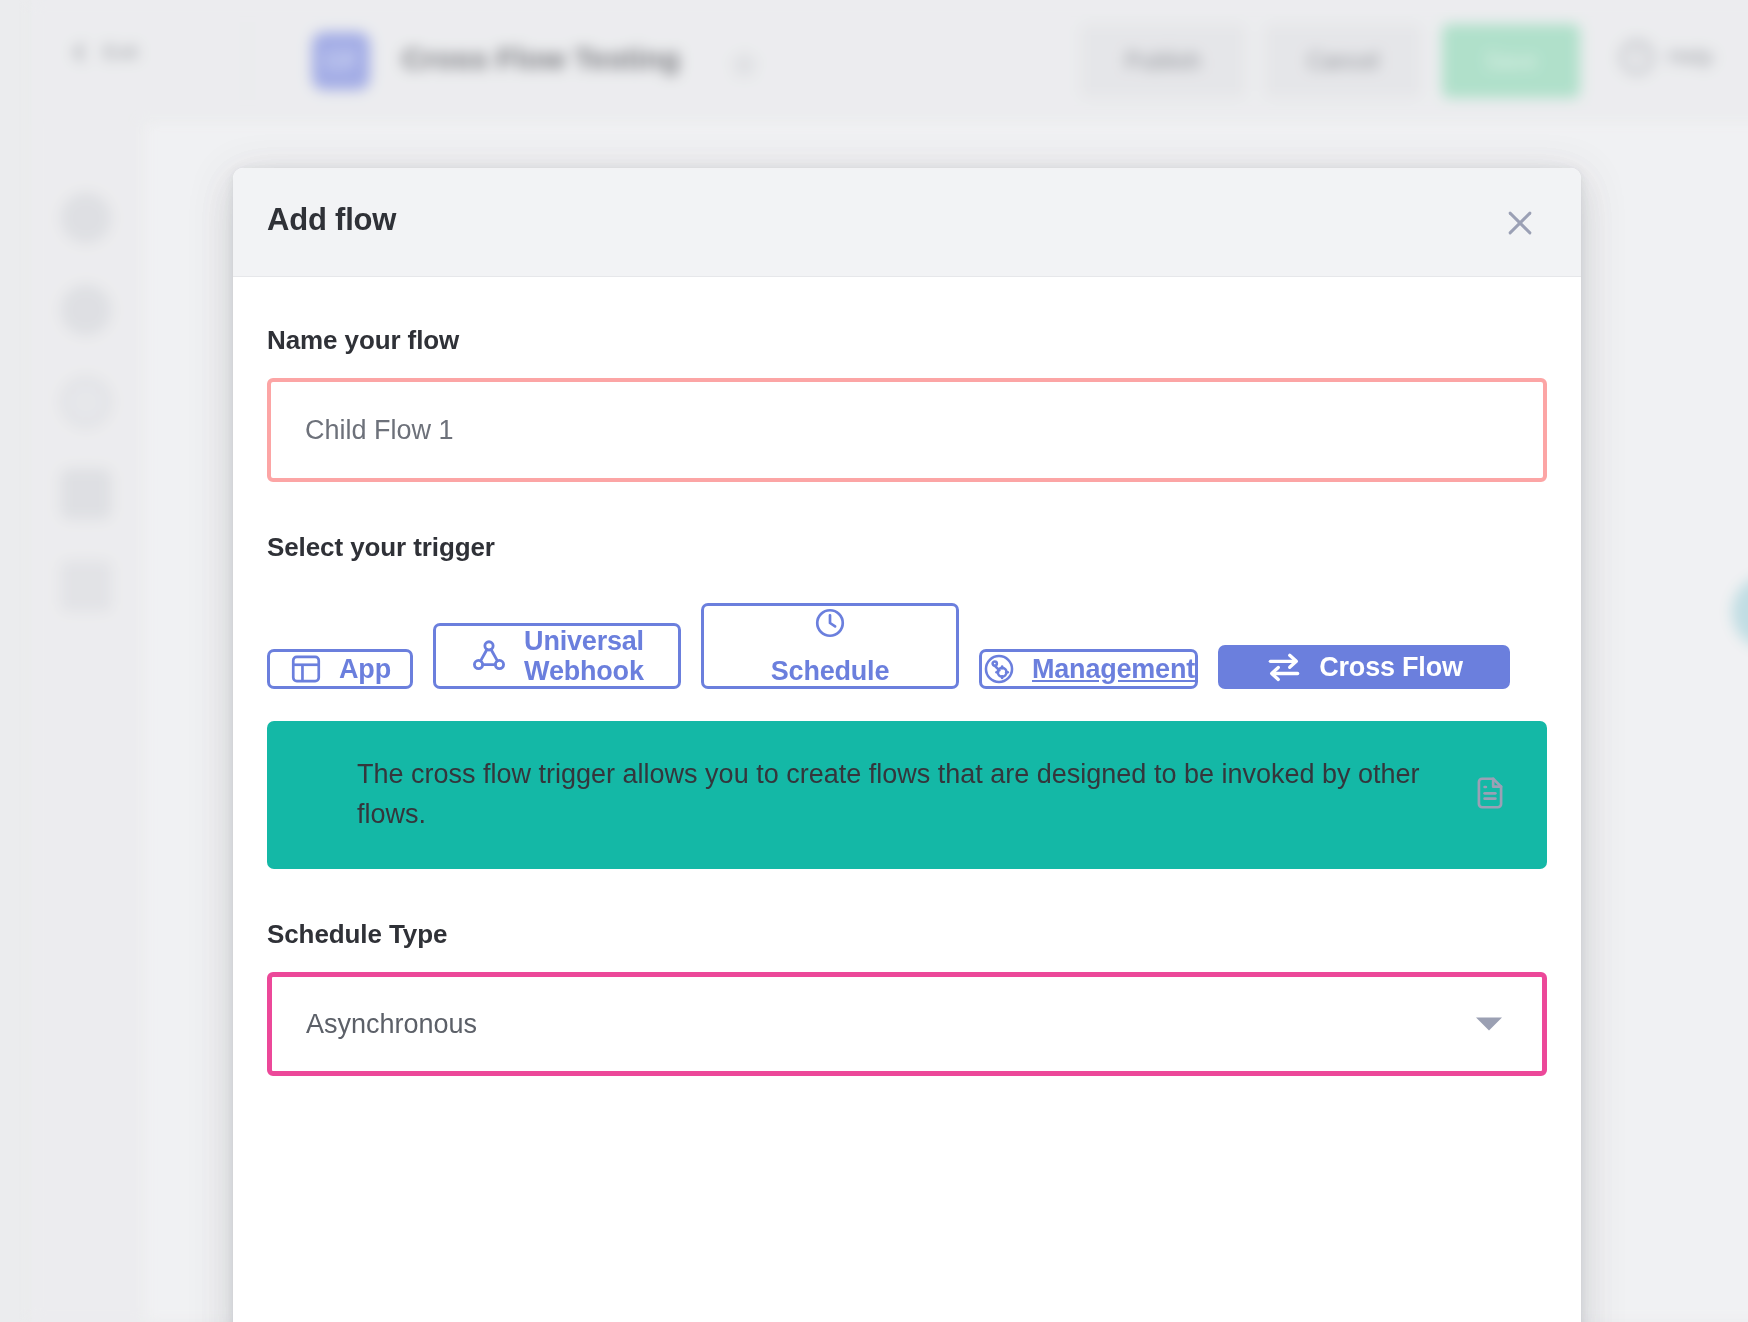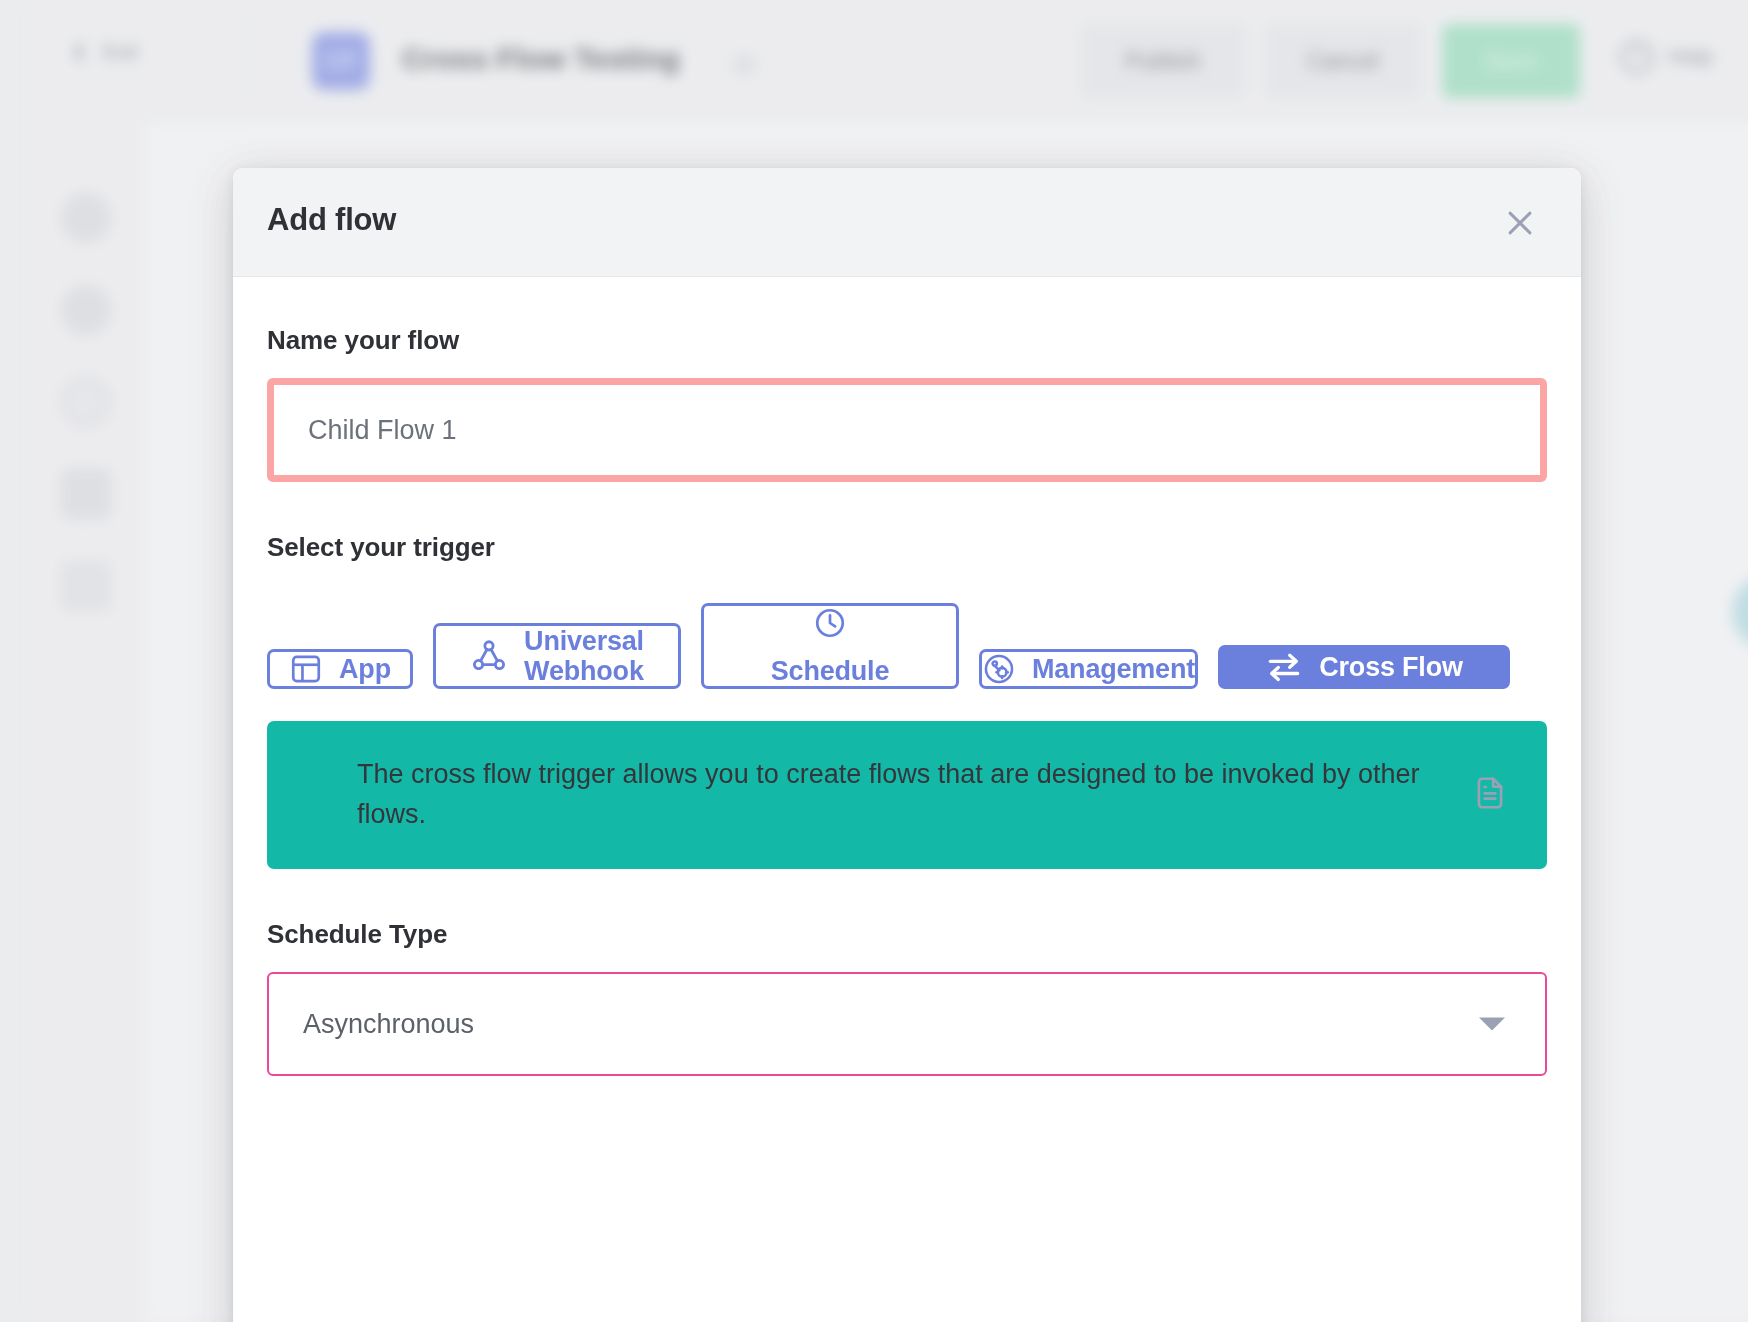--- a/index.html
+++ b/index.html
@@ -200,21 +200,21 @@
     font-size: 26px;
     font-weight: bold;
     color: #2f3137;
     letter-spacing: -0.1px;
     margin-bottom: 22px;
   }
 
   .text-input {
     width: 1280px;
     height: 104px;
-    border: 7px solid #fca5a5;
+    border: 4px solid #fca5a5;
     border-radius: 6px;
     background: #fff;
     display: flex; align-items: center;
     padding: 0 34px;
     font-size: 27px;
     color: #6d717a;
     cursor: text;
   }
 
   .section-gap { height: 50px; }
@@ -246,21 +246,21 @@
     background: #6b7fdd;
     border-color: #6b7fdd;
     color: #ffffff;
   }
   .trigger-btn .tlabel { white-space: pre-line; }
   .trigger-btn svg { flex: 0 0 auto; display: block; }
 
   .tb-app      { width: 146px; }
   .tb-webhook  { width: 248px; }
   .tb-schedule { width: 258px; flex-direction: column; }
-  .tb-mgmt     { width: 219px; }
+  .tb-mgmt     { width: 219px; text-decoration: underline; }
   .tb-cross    { width: 292px; }
 
   .info-box {
     margin-top: 32px;
     width: 1280px;
     min-height: 148px;
     background: #14b8a6;
     border-radius: 7px;
     display: flex;
     align-items: center;
@@ -272,21 +272,21 @@
     line-height: 1.47;
     color: #34363c;
     max-width: 1090px;
   }
   .info-icon { flex: 0 0 auto; margin-left: 24px; }
 
   .select-input {
     position: relative;
     width: 1280px;
     height: 104px;
-    border: 2px solid #ec4899;
+    border: 5px solid #ec4899;
     border-radius: 6px;
     background: #fff;
     display: flex; align-items: center;
     padding: 0 34px;
     font-size: 27px;
     color: #5c6068;
     cursor: pointer;
   }
   .select-caret {
     position: absolute;

